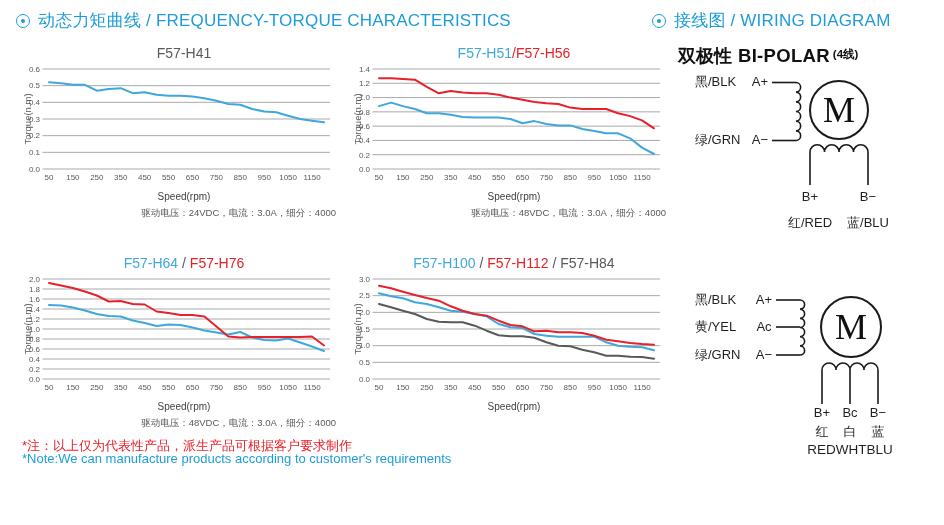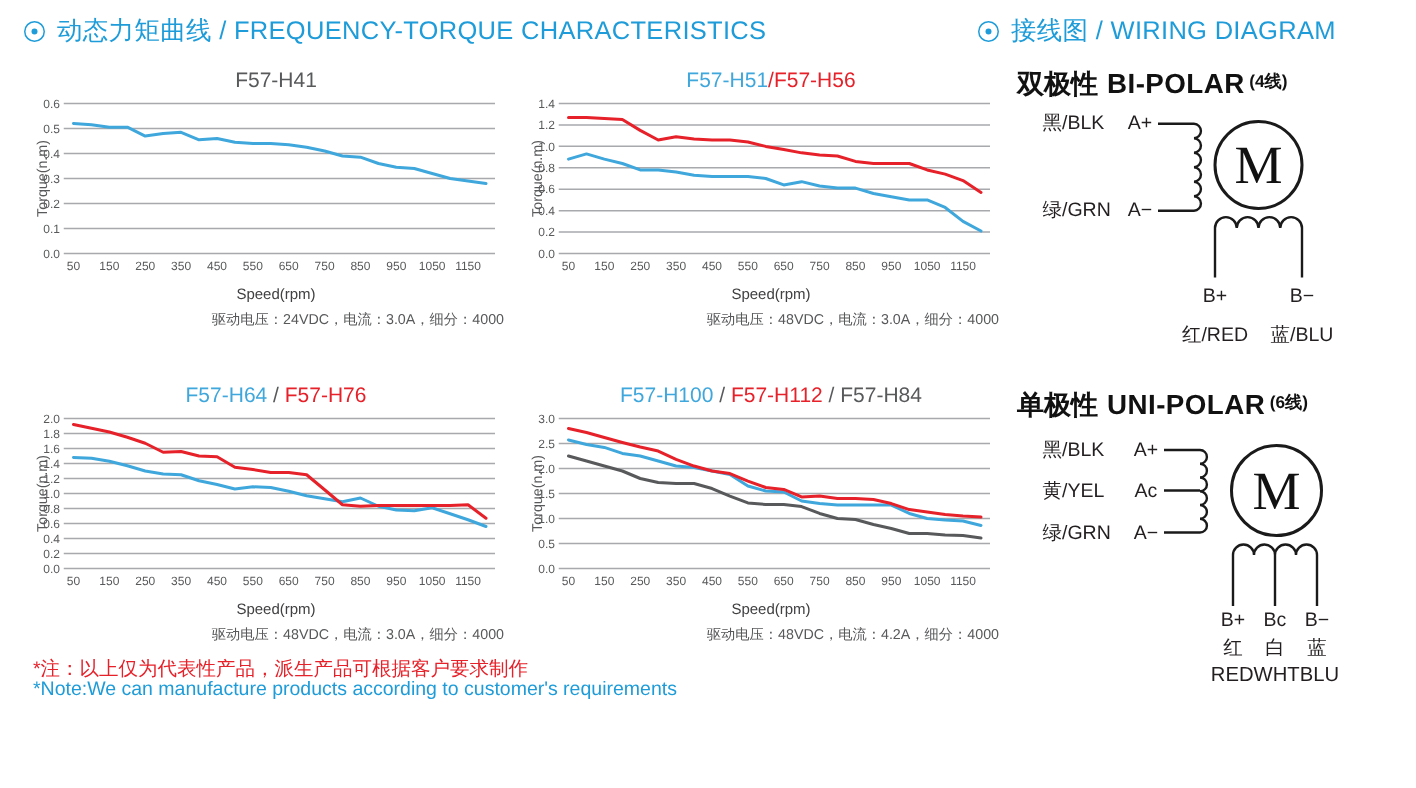--- a/index.html
+++ b/index.html
@@ -200,21 +200,20 @@
         <text x="224.30434782608697" y="117" text-anchor="middle" font-size="8" fill="#58595b">850</text>
         <text x="248.2173913043478" y="117" text-anchor="middle" font-size="8" fill="#58595b">950</text>
         <text x="272.1304347826087" y="117" text-anchor="middle" font-size="8" fill="#58595b">1050</text>
         <text x="296.04347826086956" y="117" text-anchor="middle" font-size="8" fill="#58595b">1150</text>
         <polyline points="33.0,20.3 45.0,23.3 56.9,25.3 68.9,29.3 80.8,31.0 92.8,34.3 104.7,37.7 116.7,38.7 128.7,41.0 140.6,43.3 152.6,51.0 164.5,54.3 176.5,55.0 188.4,61.0 200.4,62.7 212.3,63.7 224.3,63.7 236.3,63.7 248.2,63.7 260.2,69.3 272.1,72.7 284.1,73.7 296.0,74.3 308.0,77.3" fill="none" stroke="#3fa7dc" stroke-width="2" stroke-linejoin="round" stroke-linecap="round"></polyline>
         <polyline points="33.0,12.7 45.0,15.3 56.9,18.7 68.9,22.0 80.8,25.0 92.8,27.7 104.7,33.3 116.7,37.7 128.7,41.0 140.6,42.7 152.6,47.7 164.5,52.0 176.5,53.3 188.4,58.3 200.4,57.7 212.3,59.3 224.3,59.3 236.3,60.0 248.2,62.7 260.2,66.7 272.1,68.3 284.1,70.0 296.0,71.0 308.0,71.7" fill="none" stroke="#e62129" stroke-width="2" stroke-linejoin="round" stroke-linecap="round"></polyline>
         <polyline points="33.0,31.0 45.0,34.3 56.9,37.7 68.9,41.0 80.8,46.0 92.8,48.7 104.7,49.3 116.7,49.3 128.7,52.7 140.6,57.7 152.6,62.3 164.5,63.3 176.5,63.3 188.4,64.7 200.4,69.3 212.3,72.7 224.3,73.3 236.3,76.7 248.2,79.3 260.2,82.7 272.1,82.7 284.1,83.7 296.0,84.0 308.0,85.7" fill="none" stroke="#58595b" stroke-width="2" stroke-linejoin="round" stroke-linecap="round"></polyline>
         <text x="12" y="59" text-anchor="middle" font-size="9.5" fill="#58595b" transform="rotate(-90 12 56)">Torque(n.m)</text>
       </svg>
     <div class="xlabel">Speed(rpm)</div>
-    <div class="caption">驱动电压：48VDC，电流：4.2A，细分：4000</div>
   </div>
 
   <div class="wiring-title" style="top:44px;">
     <span class="wt-zh">双极性</span><span class="wt-en">BI-POLAR</span><span class="wt-count">(4线)</span>
   </div>
   <svg class="wiring" style="top:68px;" width="262" height="165" viewBox="0 0 262 165">
     <g stroke="#1a1a1a" stroke-width="1.6" fill="none">
       <line x1="96" y1="14.5" x2="120" y2="14.5"></line>
       <path d="M120 14.5 a4.85 4.84 0 0 1 0 9.67 a4.85 4.84 0 0 1 0 9.67 a4.85 4.84 0 0 1 0 9.67 a4.85 4.84 0 0 1 0 9.67 a4.85 4.84 0 0 1 0 9.67 a4.85 4.84 0 0 1 0 9.67"></path>
       <line x1="96" y1="72.5" x2="120" y2="72.5"></line>
@@ -227,23 +226,20 @@
     <text class="wire-text" x="84" y="18" text-anchor="middle">A+</text>
     <text class="wire-text" x="19" y="76">绿/GRN</text>
     <text class="wire-text" x="84" y="76" text-anchor="middle">A−</text>
     <text class="motor-m" x="163" y="54" text-anchor="middle">M</text>
     <text class="wire-text" x="134" y="133" text-anchor="middle">B+</text>
     <text class="wire-text" x="192" y="133" text-anchor="middle">B−</text>
     <text class="wire-text" x="134" y="159" text-anchor="middle">红/RED</text>
     <text class="wire-text" x="192" y="159" text-anchor="middle">蓝/BLU</text>
   </svg>
 
-  <div class="wiring-title" style="top:258px;">
-    <span class="wt-zh">单极性</span><span class="wt-en">UNI-POLAR</span><span class="wt-count">(6线)</span>
-  </div>
   <svg class="wiring" style="top:286px;" width="262" height="172" viewBox="0 0 262 172">
     <g stroke="#1a1a1a" stroke-width="1.6" fill="none">
       <line x1="100" y1="14" x2="124" y2="14"></line>
       <line x1="100" y1="41" x2="124" y2="41"></line>
       <line x1="100" y1="69" x2="124" y2="69"></line>
       <path d="M124 14 a4.6 4.58 0 0 1 0 9.17 a4.6 4.58 0 0 1 0 9.17 a4.6 4.58 0 0 1 0 9.17 a4.6 4.58 0 0 1 0 9.17 a4.6 4.58 0 0 1 0 9.17 a4.6 4.58 0 0 1 0 9.17"></path>
       <circle cx="175" cy="41" r="30" stroke-width="2"></circle>
       <path d="M146 84 a7 7 0 0 1 14 0 a7 7 0 0 1 14 0 a7 7 0 0 1 14 0 a7 7 0 0 1 14 0"></path>
       <line x1="146" y1="84" x2="146" y2="118"></line>
       <line x1="174" y1="84" x2="174" y2="118"></line>

